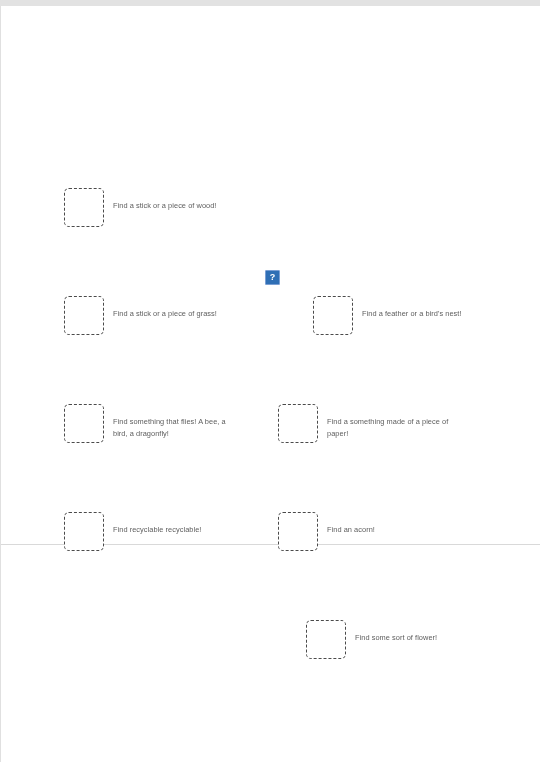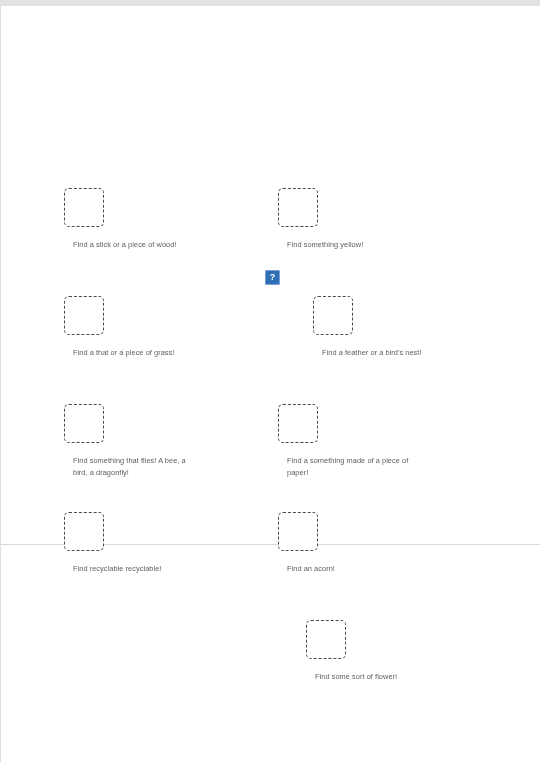--- a/index.html
+++ b/index.html
@@ -75,21 +75,20 @@
     left: 0;
     top: 0;
     width: 540px;
     height: 756px;
   }
 
   .checklist-item {
     position: absolute;
     display: flex;
     align-items: flex-start;
-    flex-direction: column;
   }
   .checklist-item.col-left  { left: 63px; }
   .checklist-item.col-right { left: 277px; }
 
   .item-checkbox {
     width: 40px;
     height: 39px;
     box-sizing: border-box;
     border: 1px dashed #4a4a4a;
     border-radius: 5px;
@@ -122,27 +121,23 @@
 
   <div id="broken-image-placeholder">
     <span class="qmark">?</span>
   </div>
 
   <div id="checklist-grid">
       <div class="checklist-item col-left" style="top: 182px;">
         <div class="item-checkbox"></div>
         <div class="item-label">Find a stick or a piece of wood!</div>
       </div>
-      <div class="checklist-item col-right" style="top: 182px;">
-        <div class="item-checkbox"></div>
-        <div class="item-label">Find something yellow!</div>
-      </div>
       <div class="checklist-item col-left" style="top: 290px;">
         <div class="item-checkbox"></div>
-        <div class="item-label">Find a that or a piece of grass!</div>
+        <div class="item-label">Find a stick or a piece of grass!</div>
       </div>
       <div class="checklist-item col-right" style="top: 290px; margin-left: 35px;">
         <div class="item-checkbox"></div>
         <div class="item-label">Find a feather or a bird's nest!</div>
       </div>
       <div class="checklist-item col-left" style="top: 398px;">
         <div class="item-checkbox"></div>
         <div class="item-label">Find something that flies! A bee, a bird, a dragonfly!</div>
       </div>
       <div class="checklist-item col-right" style="top: 398px;">

